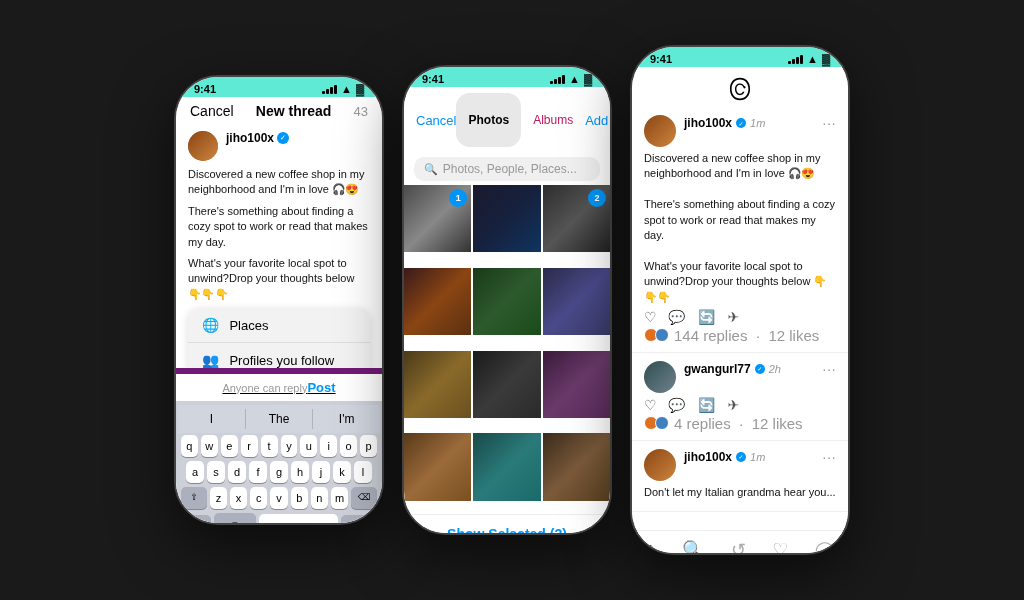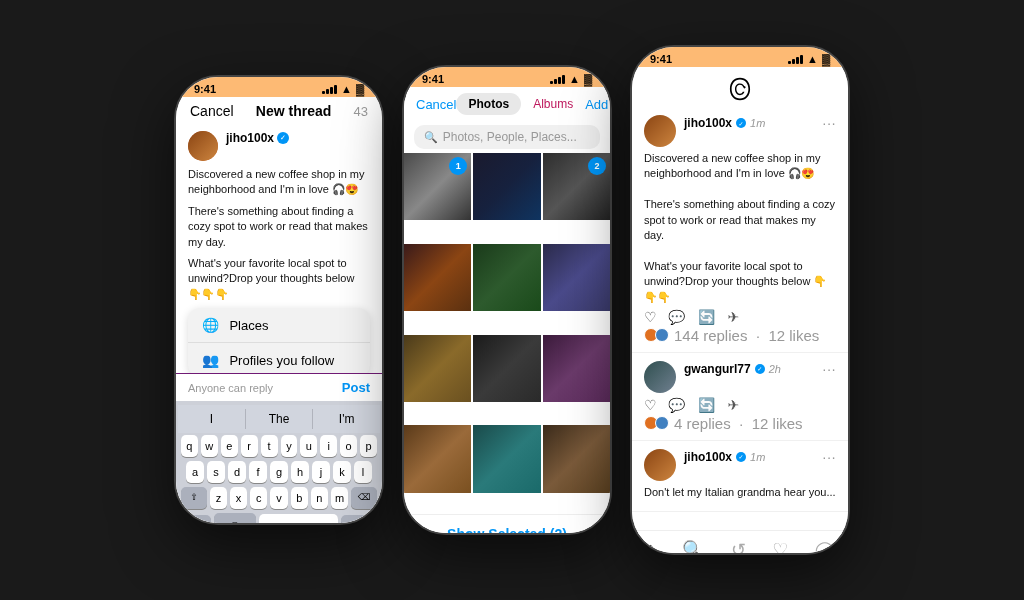--- a/index.html
+++ b/index.html
@@ -31,21 +31,21 @@
 
     
     .status-bar {
       display: flex;
       justify-content: space-between;
       align-items: center;
       padding: 6px 18px 2px 18px;
       font-size: 11px;
       font-weight: 600;
     }
-    .status-bar-light { color: #000; background: #fdba74; }
+    .status-bar-light { color: #000; background: #5eead4; }
 
     .status-icons {
       display: flex;
       gap: 4px;
       align-items: center;
     }
     .signal-bars {
       display: flex;
       gap: 1px;
       align-items: flex-end;
@@ -165,23 +165,24 @@
       align-items: center;
       gap: 10px;
     }
     .dropdown-icon {
       font-size: 14px;
     }
 
     .reply-footer {
       padding: 6px 12px;
       display: flex;
-      justify-content: space-between;
-      align-items: center;
-      border-top: 1px solid #701a75;
+      justify-content: center;
+      align-items: center;
+      border-top: 6px solid #701a75;
+      text-decoration: underline;
     }
     .anyone-text {
       font-size: 11px;
       color: #999;
     }
     .post-btn {
       font-size: 13px;
       font-weight: 600;
       color: #0095f6;
     }
@@ -265,21 +266,21 @@
       align-items: center;
       justify-content: space-between;
       padding: 6px 12px;
       background: #fff;
     }
     .photos-tabs {
       display: flex;
       gap: 0;
     }
     .photo-tab {
-      padding: 4px 12px;
+      padding: 20px 12px;
       font-size: 12px;
       border-radius: 14px;
       font-weight: 500;
     }
     .photo-tab-active {
       background: #e8e8e8;
       color: #000;
       font-weight: 600;
     }
     .photo-tab-inactive {

